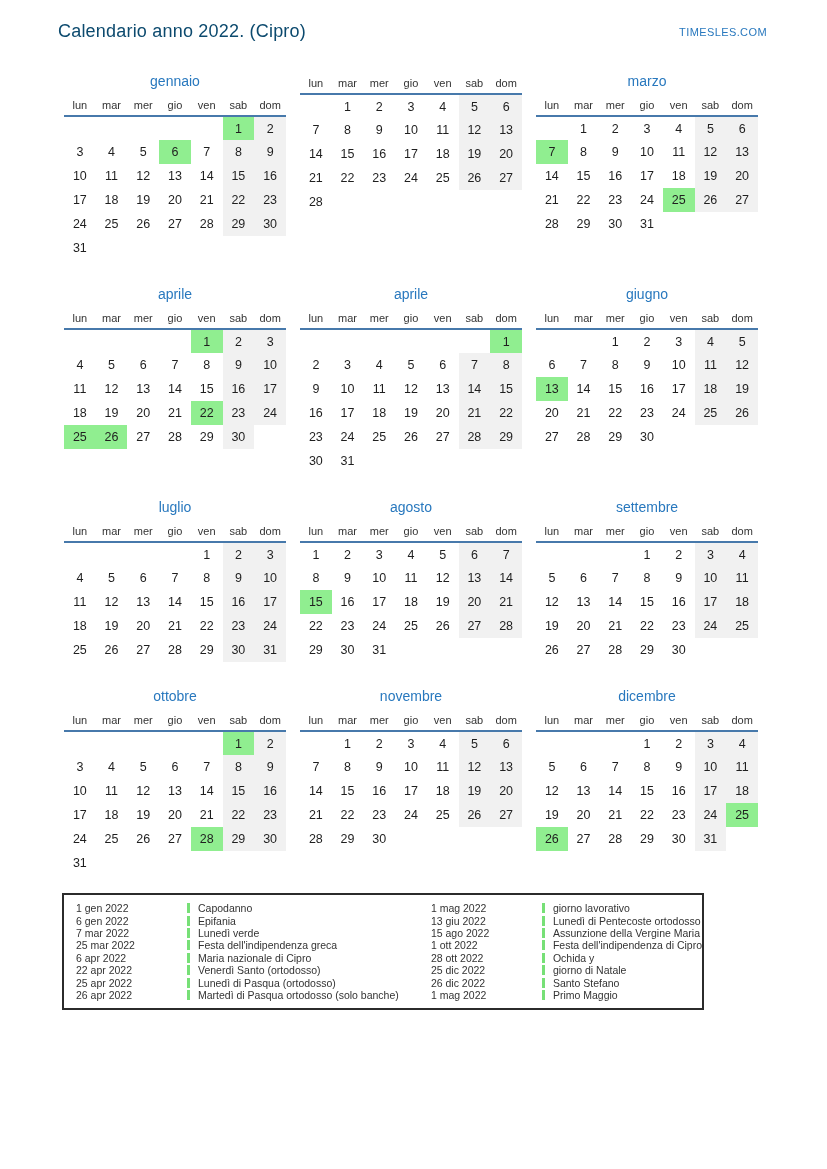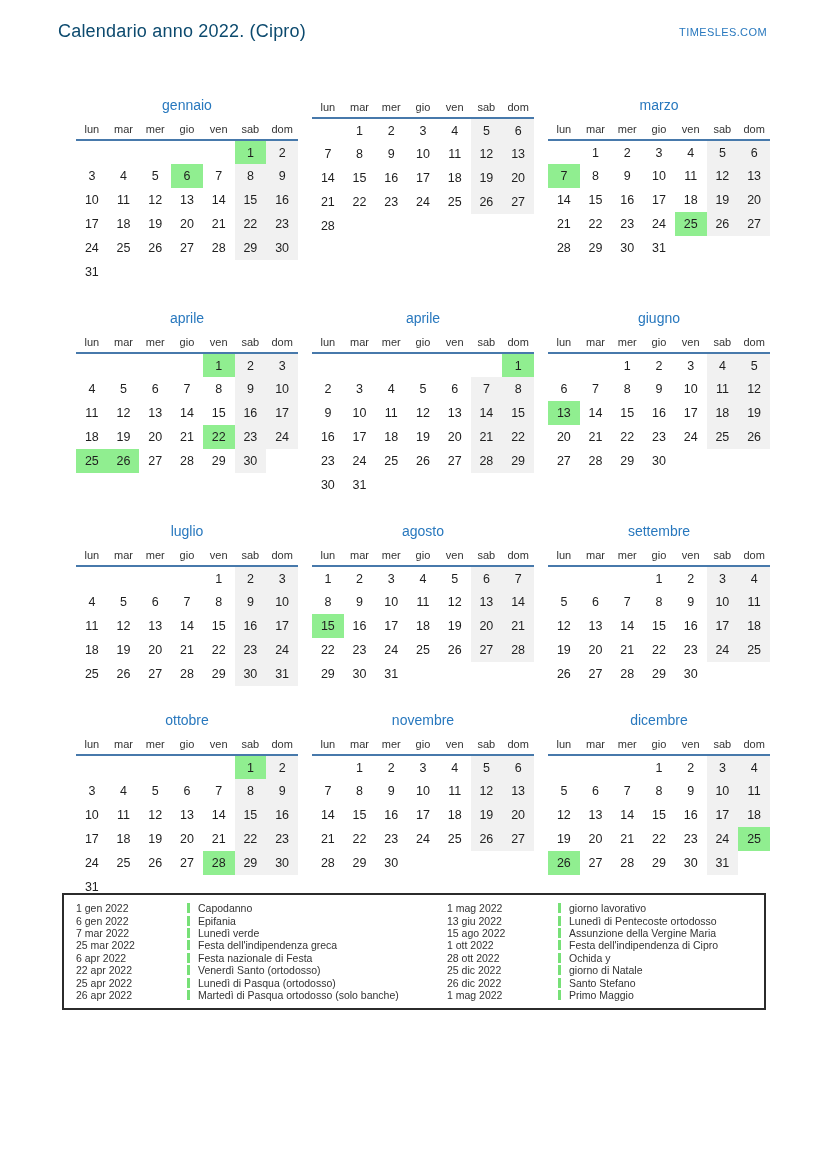--- a/index.html
+++ b/index.html
@@ -19,44 +19,44 @@
   .page-title{
     position:absolute;left:58px;top:21px;
     font-size:18px;color:#0c4a6e;font-weight:400;letter-spacing:0.2px;
   }
   .site-link{
     position:absolute;right:60px;top:26px;
     font-size:11px;color:var(--accent);text-decoration:none;letter-spacing:0.4px;
     cursor:pointer;
   }
   .months-grid{
-    position:absolute;left:76px;top:72px;
+    position:absolute;left:64px;top:72px;
     display:grid;grid-template-columns:repeat(3,222px);
-    column-gap:14px;row-gap:25px;align-items:start;margin-top:24px;
+    column-gap:14px;row-gap:25px;align-items:start;
   }
   .month-title{
     text-align:center;color:var(--accent);
     font-size:14px;height:22px;line-height:19px;
   }
   table.month-table{border-collapse:collapse;table-layout:fixed;width:222px;}
   .month-table th{
     font-size:11px;font-weight:400;color:#333333;
     height:22px;text-align:center;vertical-align:middle;
     border-bottom:2px solid var(--rule);
   }
   .month-table td{
     text-align:center;vertical-align:middle;
     font-size:12.5px;color:var(--text);height:24px;
   }
   td.weekend{background:var(--weekend);}
   td.holiday{background:var(--holiday);}
   .legend{
-    position:absolute;left:62px;top:893px;width:704px;height:117px;
+    position:absolute;left:62px;top:893px;width:642px;height:117px;
     border:2px solid #2b2b2b;background:#ffffff;
-    padding:7px 0 0 12px;display:flex;
+    padding:7px 0 0 12px;display:flex;justify-content:flex-end;
   }
   .legend-col{width:371px;display:flex;flex-direction:column;}
   .legend-col.right{width:auto;}
   .legend-row{display:flex;align-items:center;height:12.4px;font-size:10.5px;color:#333333;}
   .legend-date{width:111px;flex:0 0 111px;}
   .legend-bar{width:3px;height:10px;background:var(--bar);margin-right:8px;flex:0 0 3px;}
   .legend-name{white-space:nowrap;}
 </style>
 </head>
 <body>
@@ -867,21 +867,21 @@
         <span class="legend-name">Lunedì verde</span>
       </div>
       <div class="legend-row">
         <span class="legend-date">25 mar 2022</span>
         <span class="legend-bar"></span>
         <span class="legend-name">Festa dell'indipendenza greca</span>
       </div>
       <div class="legend-row">
         <span class="legend-date">6 apr 2022</span>
         <span class="legend-bar"></span>
-        <span class="legend-name">Festa nazionale di Festa</span>
+        <span class="legend-name">Maria nazionale di Cipro</span>
       </div>
       <div class="legend-row">
         <span class="legend-date">22 apr 2022</span>
         <span class="legend-bar"></span>
         <span class="legend-name">Venerdì Santo (ortodosso)</span>
       </div>
       <div class="legend-row">
         <span class="legend-date">25 apr 2022</span>
         <span class="legend-bar"></span>
         <span class="legend-name">Lunedì di Pasqua (ortodosso)</span>

